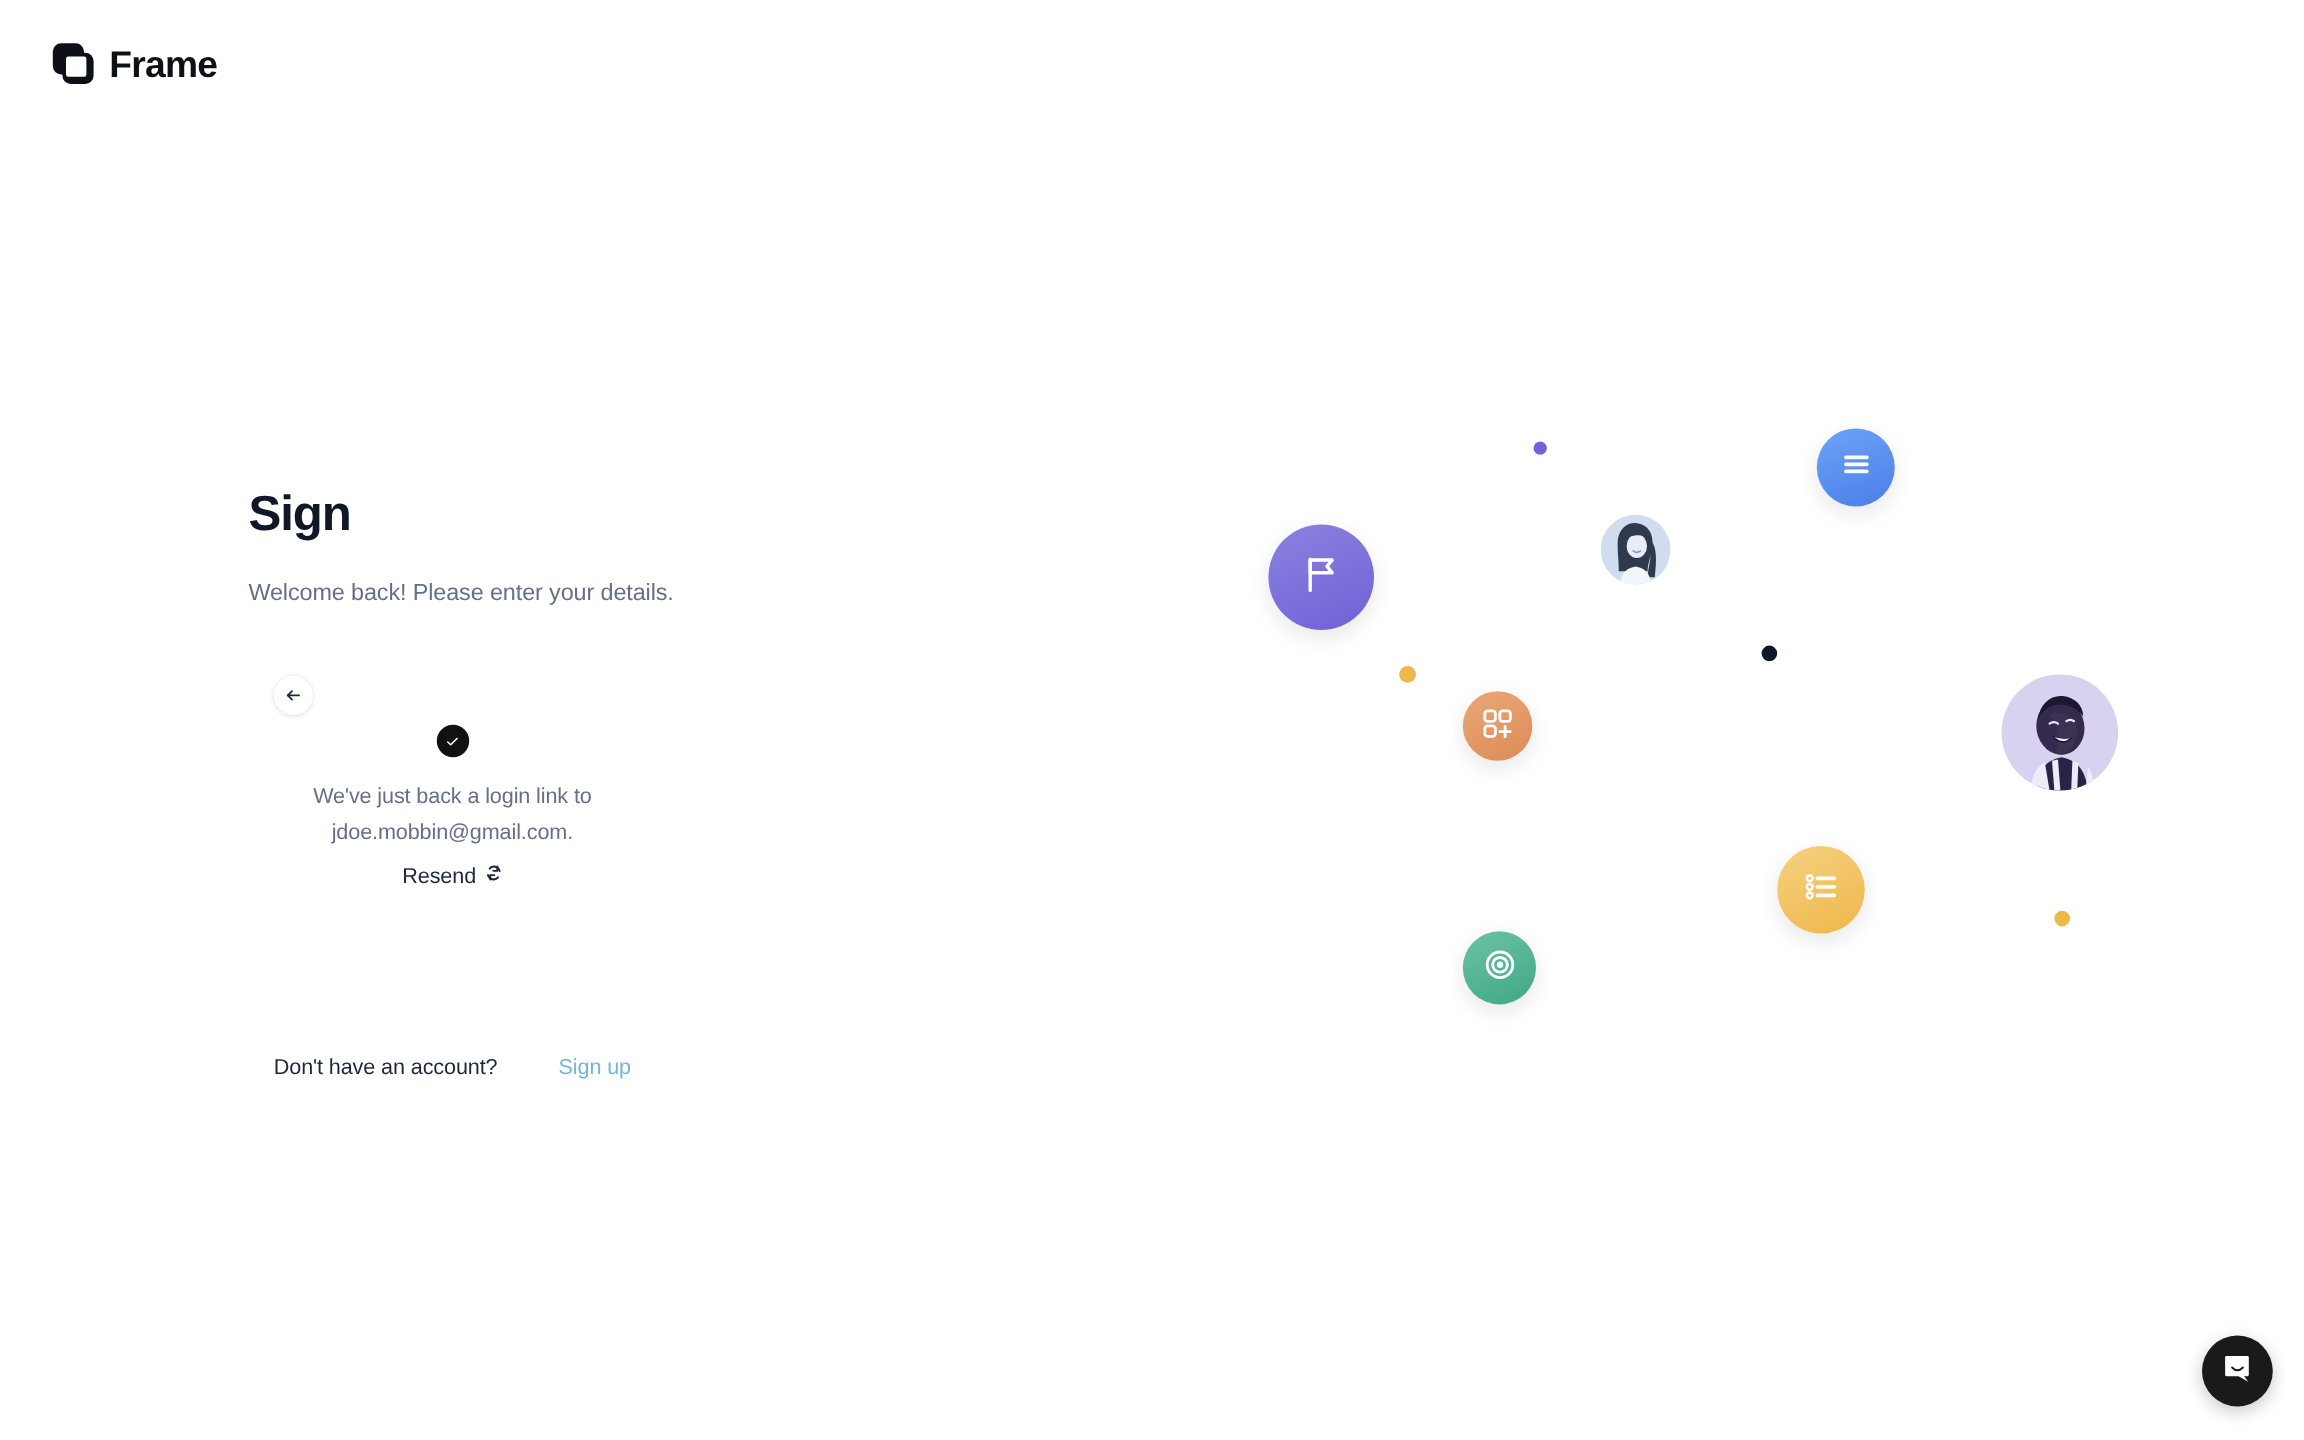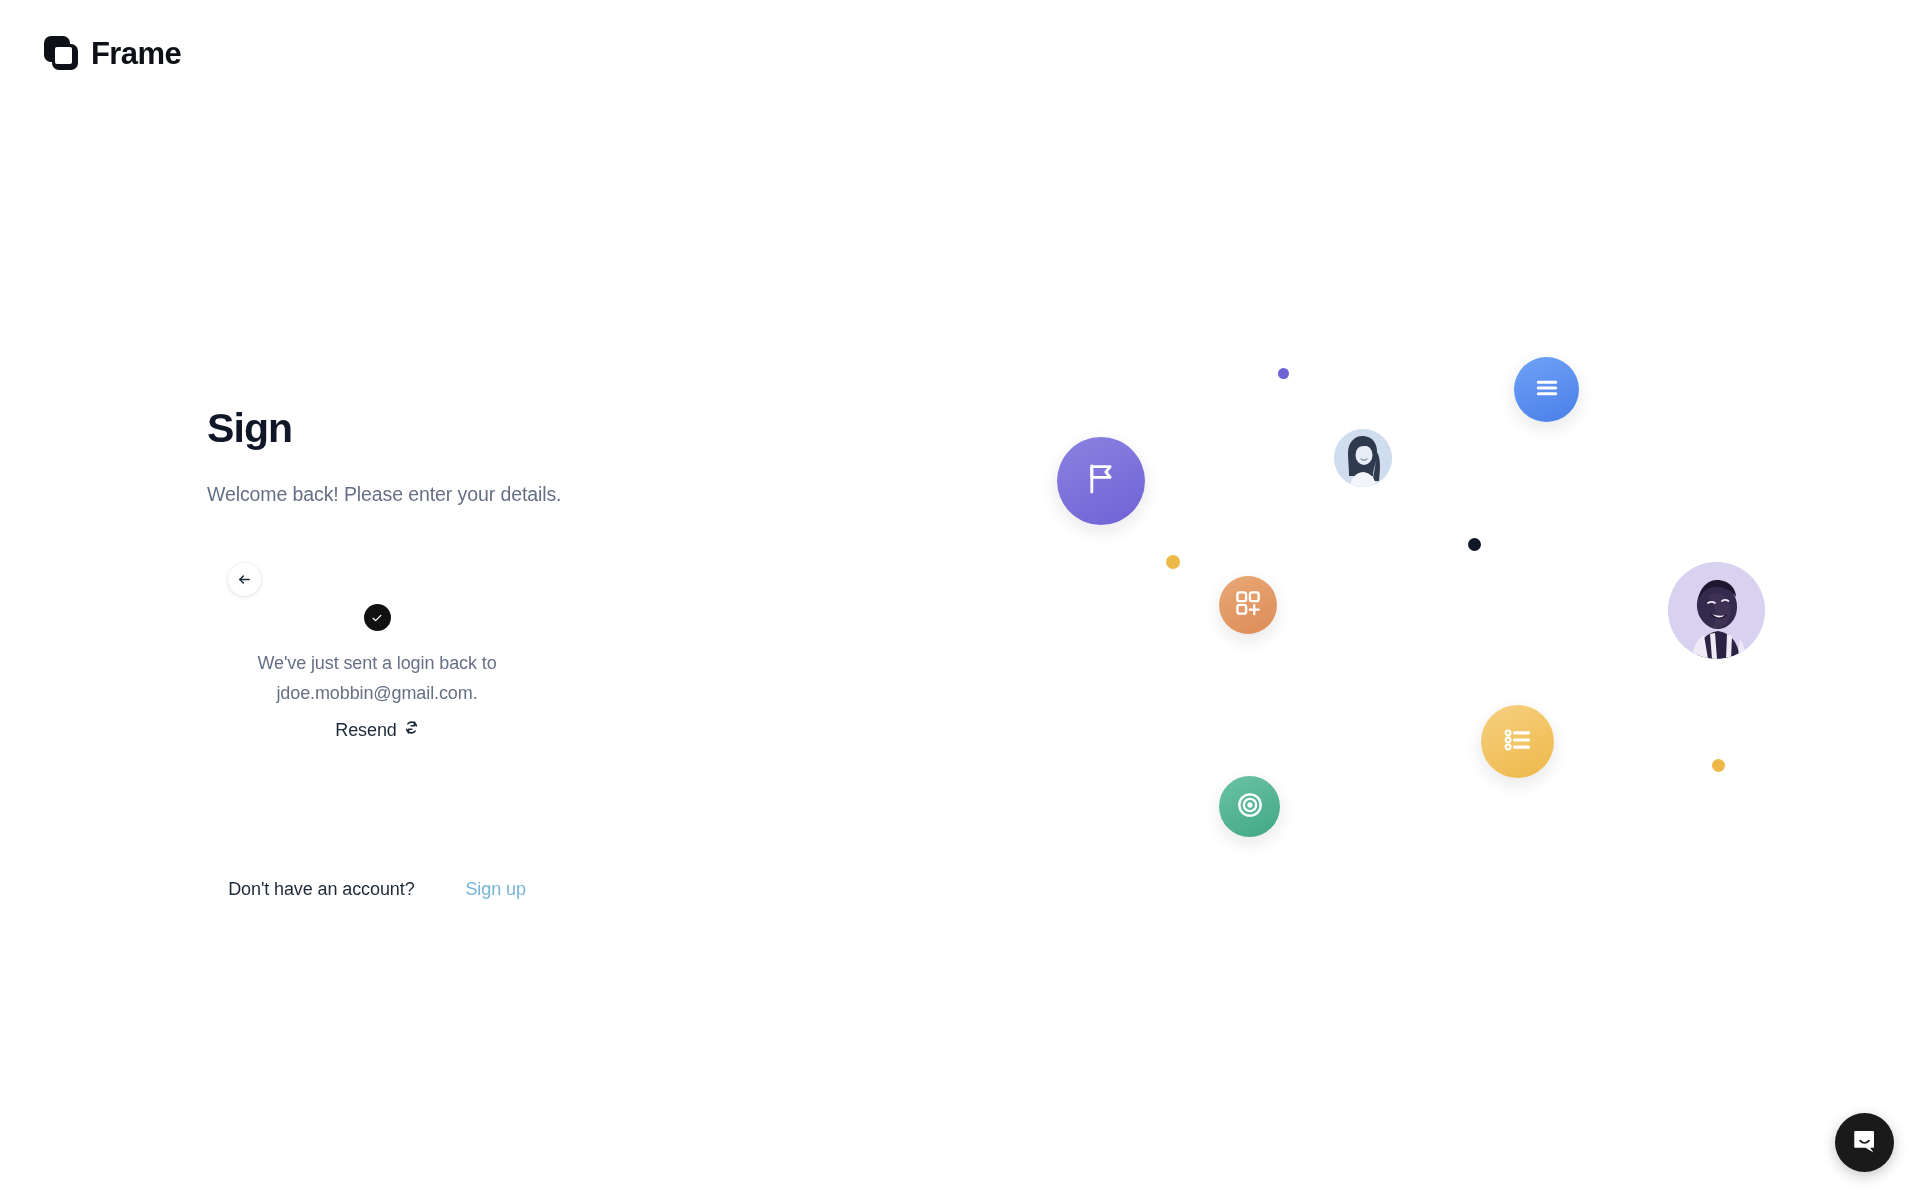--- a/index.html
+++ b/index.html
@@ -147,21 +147,21 @@
     </span>
   </div>
 
   <div class="sent-block">
     <div class="check-circle">
       <svg width="14" height="14" viewBox="0 0 16 16" fill="none">
         <path d="M3.6 8.4 6.4 11 12.4 5" stroke="#ffffff" stroke-width="1.5" stroke-linecap="round" stroke-linejoin="round"></path>
       </svg>
     </div>
     <div class="sent-text">
-      <div>We've just sent a login back to</div>
+      <div>We've just back a login link to</div>
       <div>jdoe.mobbin@gmail.com.</div>
     </div>
     <div class="resend-row">
       <span class="resend-label">Resend</span>
       <span class="resend-icon">
         <svg width="15" height="15" viewBox="0 0 16 16" fill="none">
           <path d="M13.2 6.2a5.2 5.2 0 0 0-9-2.1" stroke="#1d2939" stroke-width="1.7" stroke-linecap="round"></path>
           <path d="M2.8 9.8a5.2 5.2 0 0 0 9 2.1" stroke="#1d2939" stroke-width="1.7" stroke-linecap="round"></path>
           <path d="M11.2 2.2v3.9h-3.6" stroke="#1d2939" stroke-width="1.7" stroke-linecap="round" stroke-linejoin="round"></path>
           <path d="M4.8 13.8V9.9h3.6" stroke="#1d2939" stroke-width="1.7" stroke-linecap="round" stroke-linejoin="round"></path>

